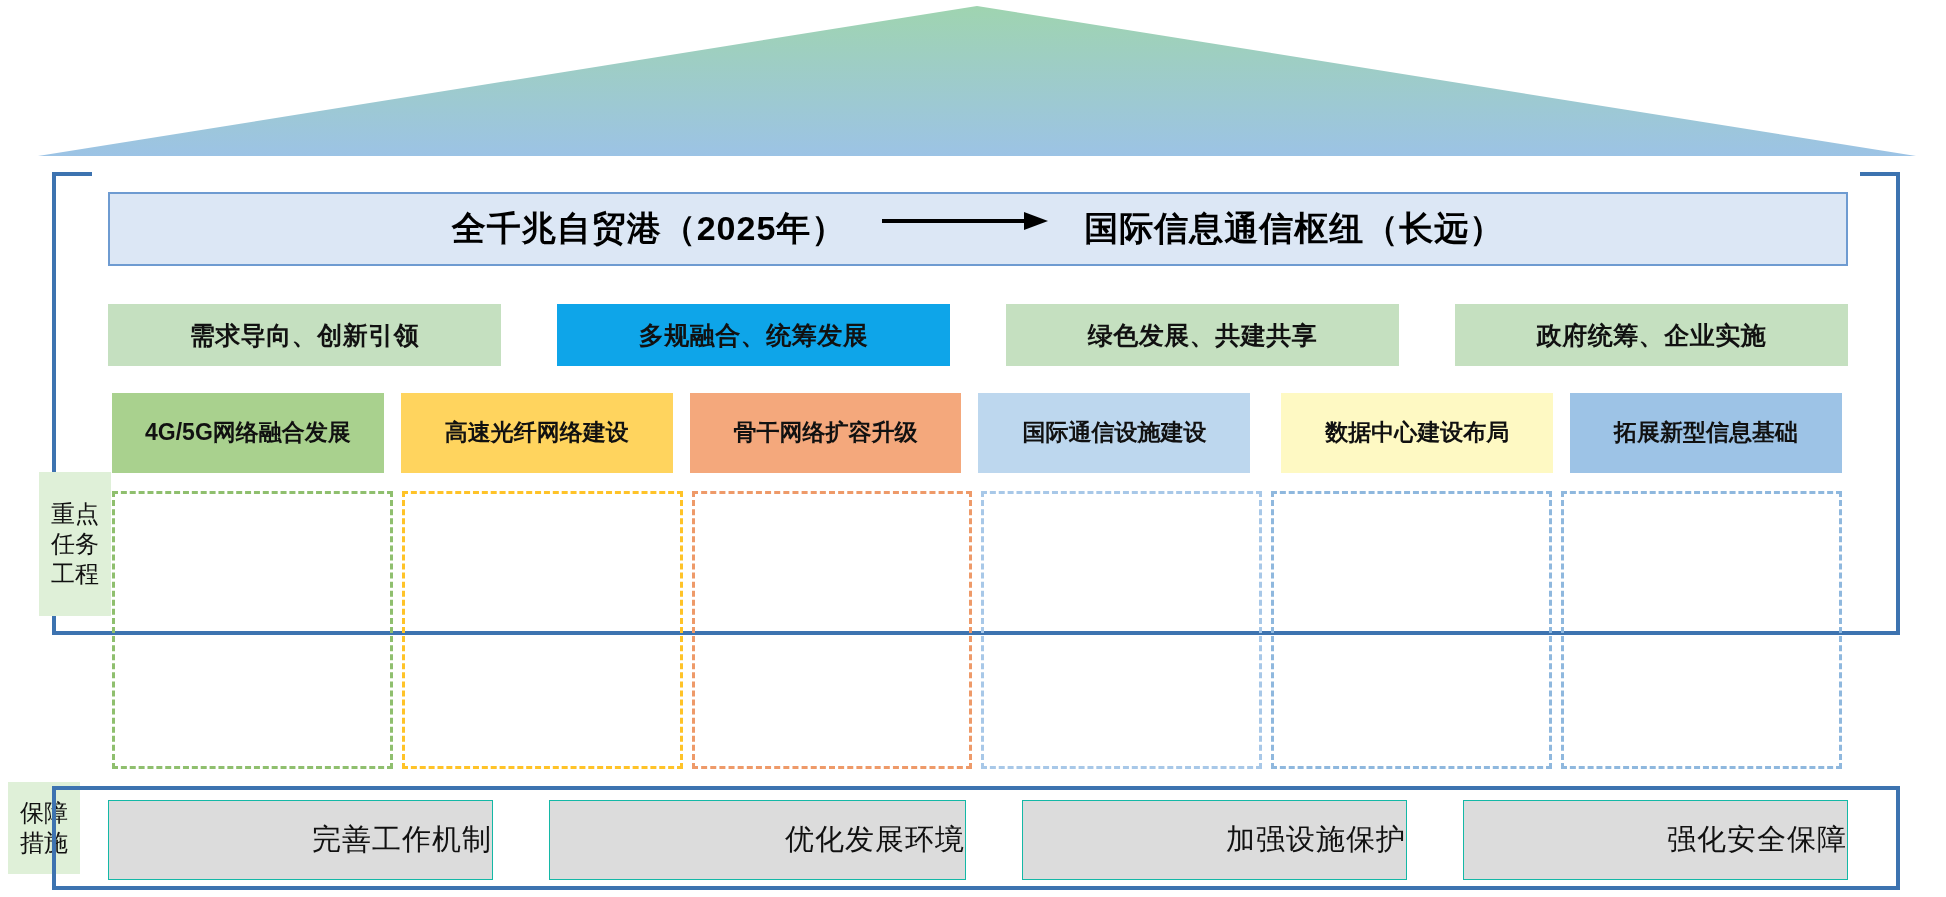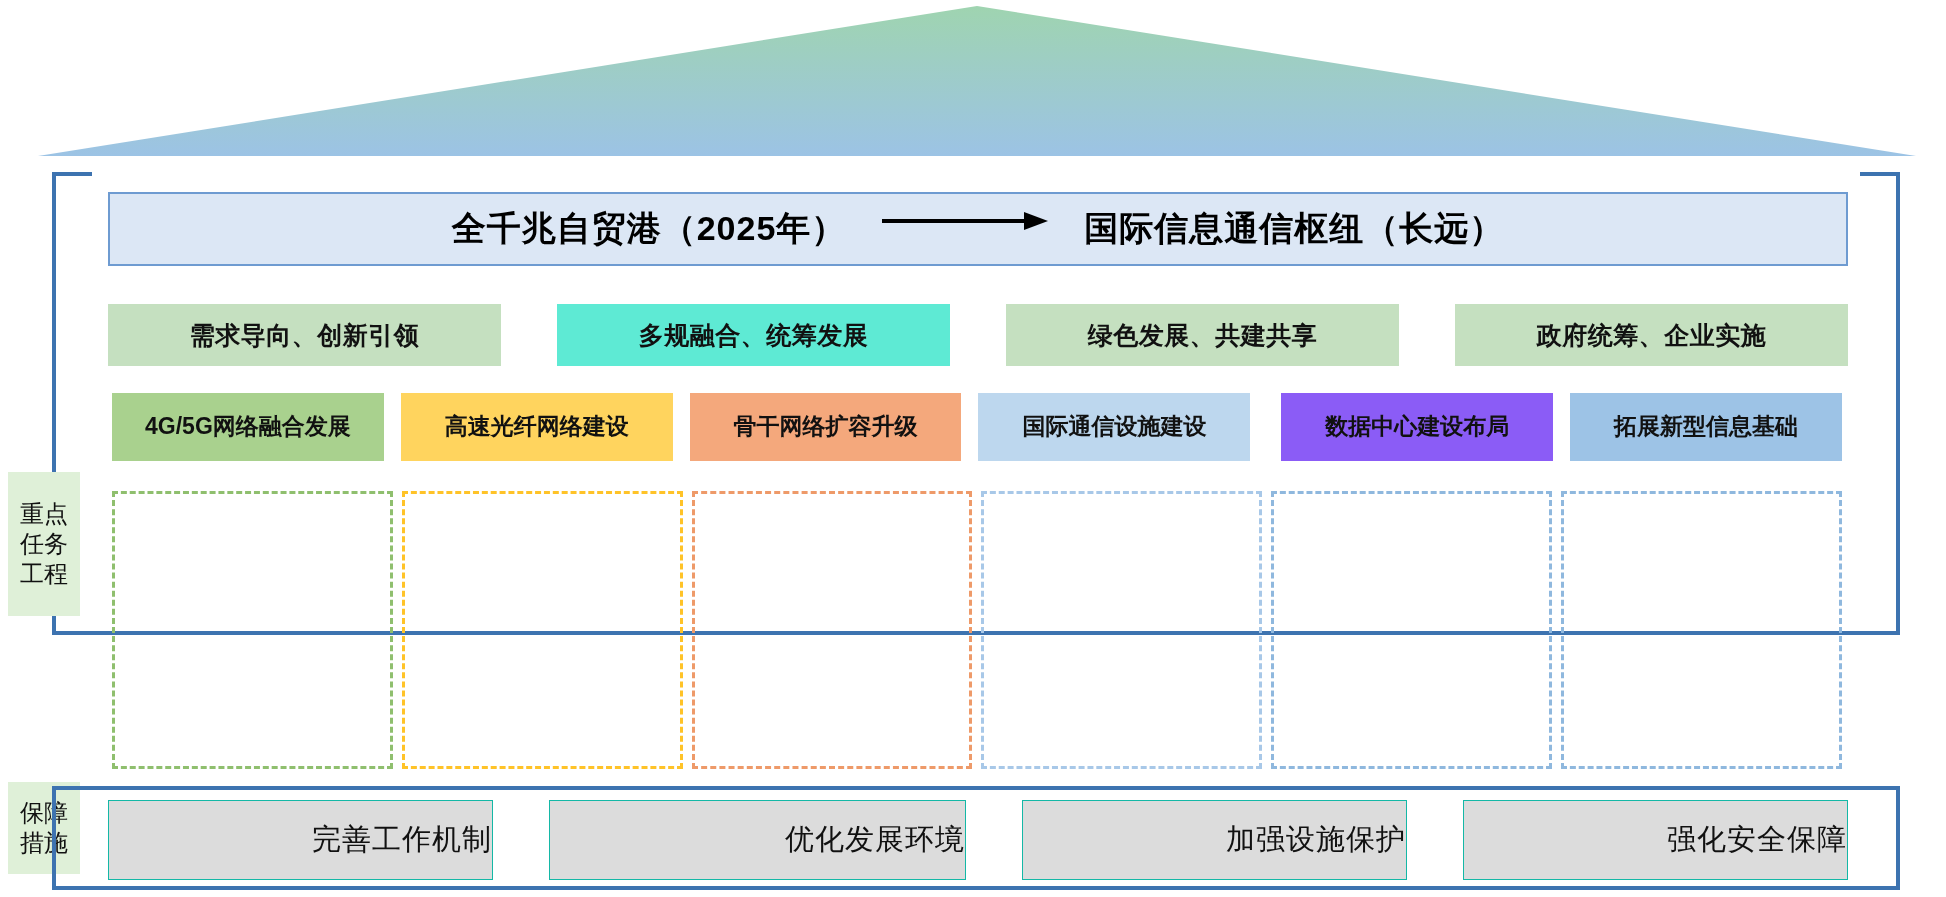--- a/index.html
+++ b/index.html
@@ -72,21 +72,21 @@
     flex: 1 1 0;
     background: #C5E0C0;
     display: flex; align-items: center; justify-content: center;
     font-size: 25px; font-weight: bold; color: #111;
     letter-spacing: 0.5px;
   }
 
   
   #tasks {
     position: absolute; left: 112px; top: 393px;
-    width: 1730px; height: 68px;
+    width: 1730px; height: 80px;
     display: flex; gap: 17px;
   }
   .task-head {
     flex: 1 1 0;
     display: flex; align-items: center; justify-content: center;
     font-size: 23px; font-weight: bold; color: #111;
     text-align: center; line-height: 1.1;
   }
 
   
@@ -167,21 +167,21 @@
         <polygon points="168,11 144,2 144,20" fill="#000"></polygon>
       </svg>
     </span>
     <span class="goal-text">国际信息通信枢纽（长远）</span>
   </div>
 
   <div id="principles">
     <div class="principle" style="background: rgb(197, 224, 192);">
         <span>需求导向、创新引领</span>
       </div>
-    <div class="principle" style="background: #5eead4;">
+    <div class="principle" style="background: #0ea5e9;">
         <span>多规融合、统筹发展</span>
       </div>
     <div class="principle" style="background: rgb(197, 224, 192);">
         <span>绿色发展、共建共享</span>
       </div>
     <div class="principle" style="background: rgb(197, 224, 192);">
         <span>政府统筹、企业实施</span>
       </div>
   </div>
 
@@ -191,38 +191,38 @@
       </div>
     <div class="task-head" style="background: rgb(255, 212, 94);">
         <span>高速光纤网络建设</span>
       </div>
     <div class="task-head" style="background: rgb(244, 168, 124);">
         <span>骨干网络扩容升级</span>
       </div>
     <div class="task-head" style="background: rgb(189, 215, 238);">
         <span>国际通信设施建设</span>
       </div>
-    <div class="task-head" style="background: #8b5cf6; margin-left: 14px;">
+    <div class="task-head" style="background: #fef9c3; margin-left: 14px;">
         <span>数据中心建设布局</span>
       </div>
     <div class="task-head" style="background: rgb(157, 195, 230);">
         <span>拓展新型信息基础</span>
       </div>
   </div>
 
   <div id="task-bodies">
     <div class="task-body" style="border-color: rgb(143, 191, 110);"></div>
     <div class="task-body" style="border-color: rgb(255, 195, 40);"></div>
     <div class="task-body" style="border-color: rgb(238, 154, 105);"></div>
     <div class="task-body" style="border-color: rgb(168, 200, 232);"></div>
     <div class="task-body" style="border-color: rgb(143, 184, 222);"></div>
     <div class="task-body" style="border-color: rgb(143, 184, 222);"></div>
   </div>
 
-  <div id="label-key-tasks" style="background: rgb(223, 240, 216);">
+  <div id="label-key-tasks" style="background: rgb(223, 240, 216); margin-left: 31px;">
     <span>重点</span>
     <span>任务</span>
     <span>工程</span>
   </div>
   <div id="label-measures" style="background: rgb(223, 240, 216);">
     <span>保障</span>
     <span>措施</span>
   </div>
 
   <div id="measures-bracket" style="border-color: rgb(61, 115, 176);"></div>

